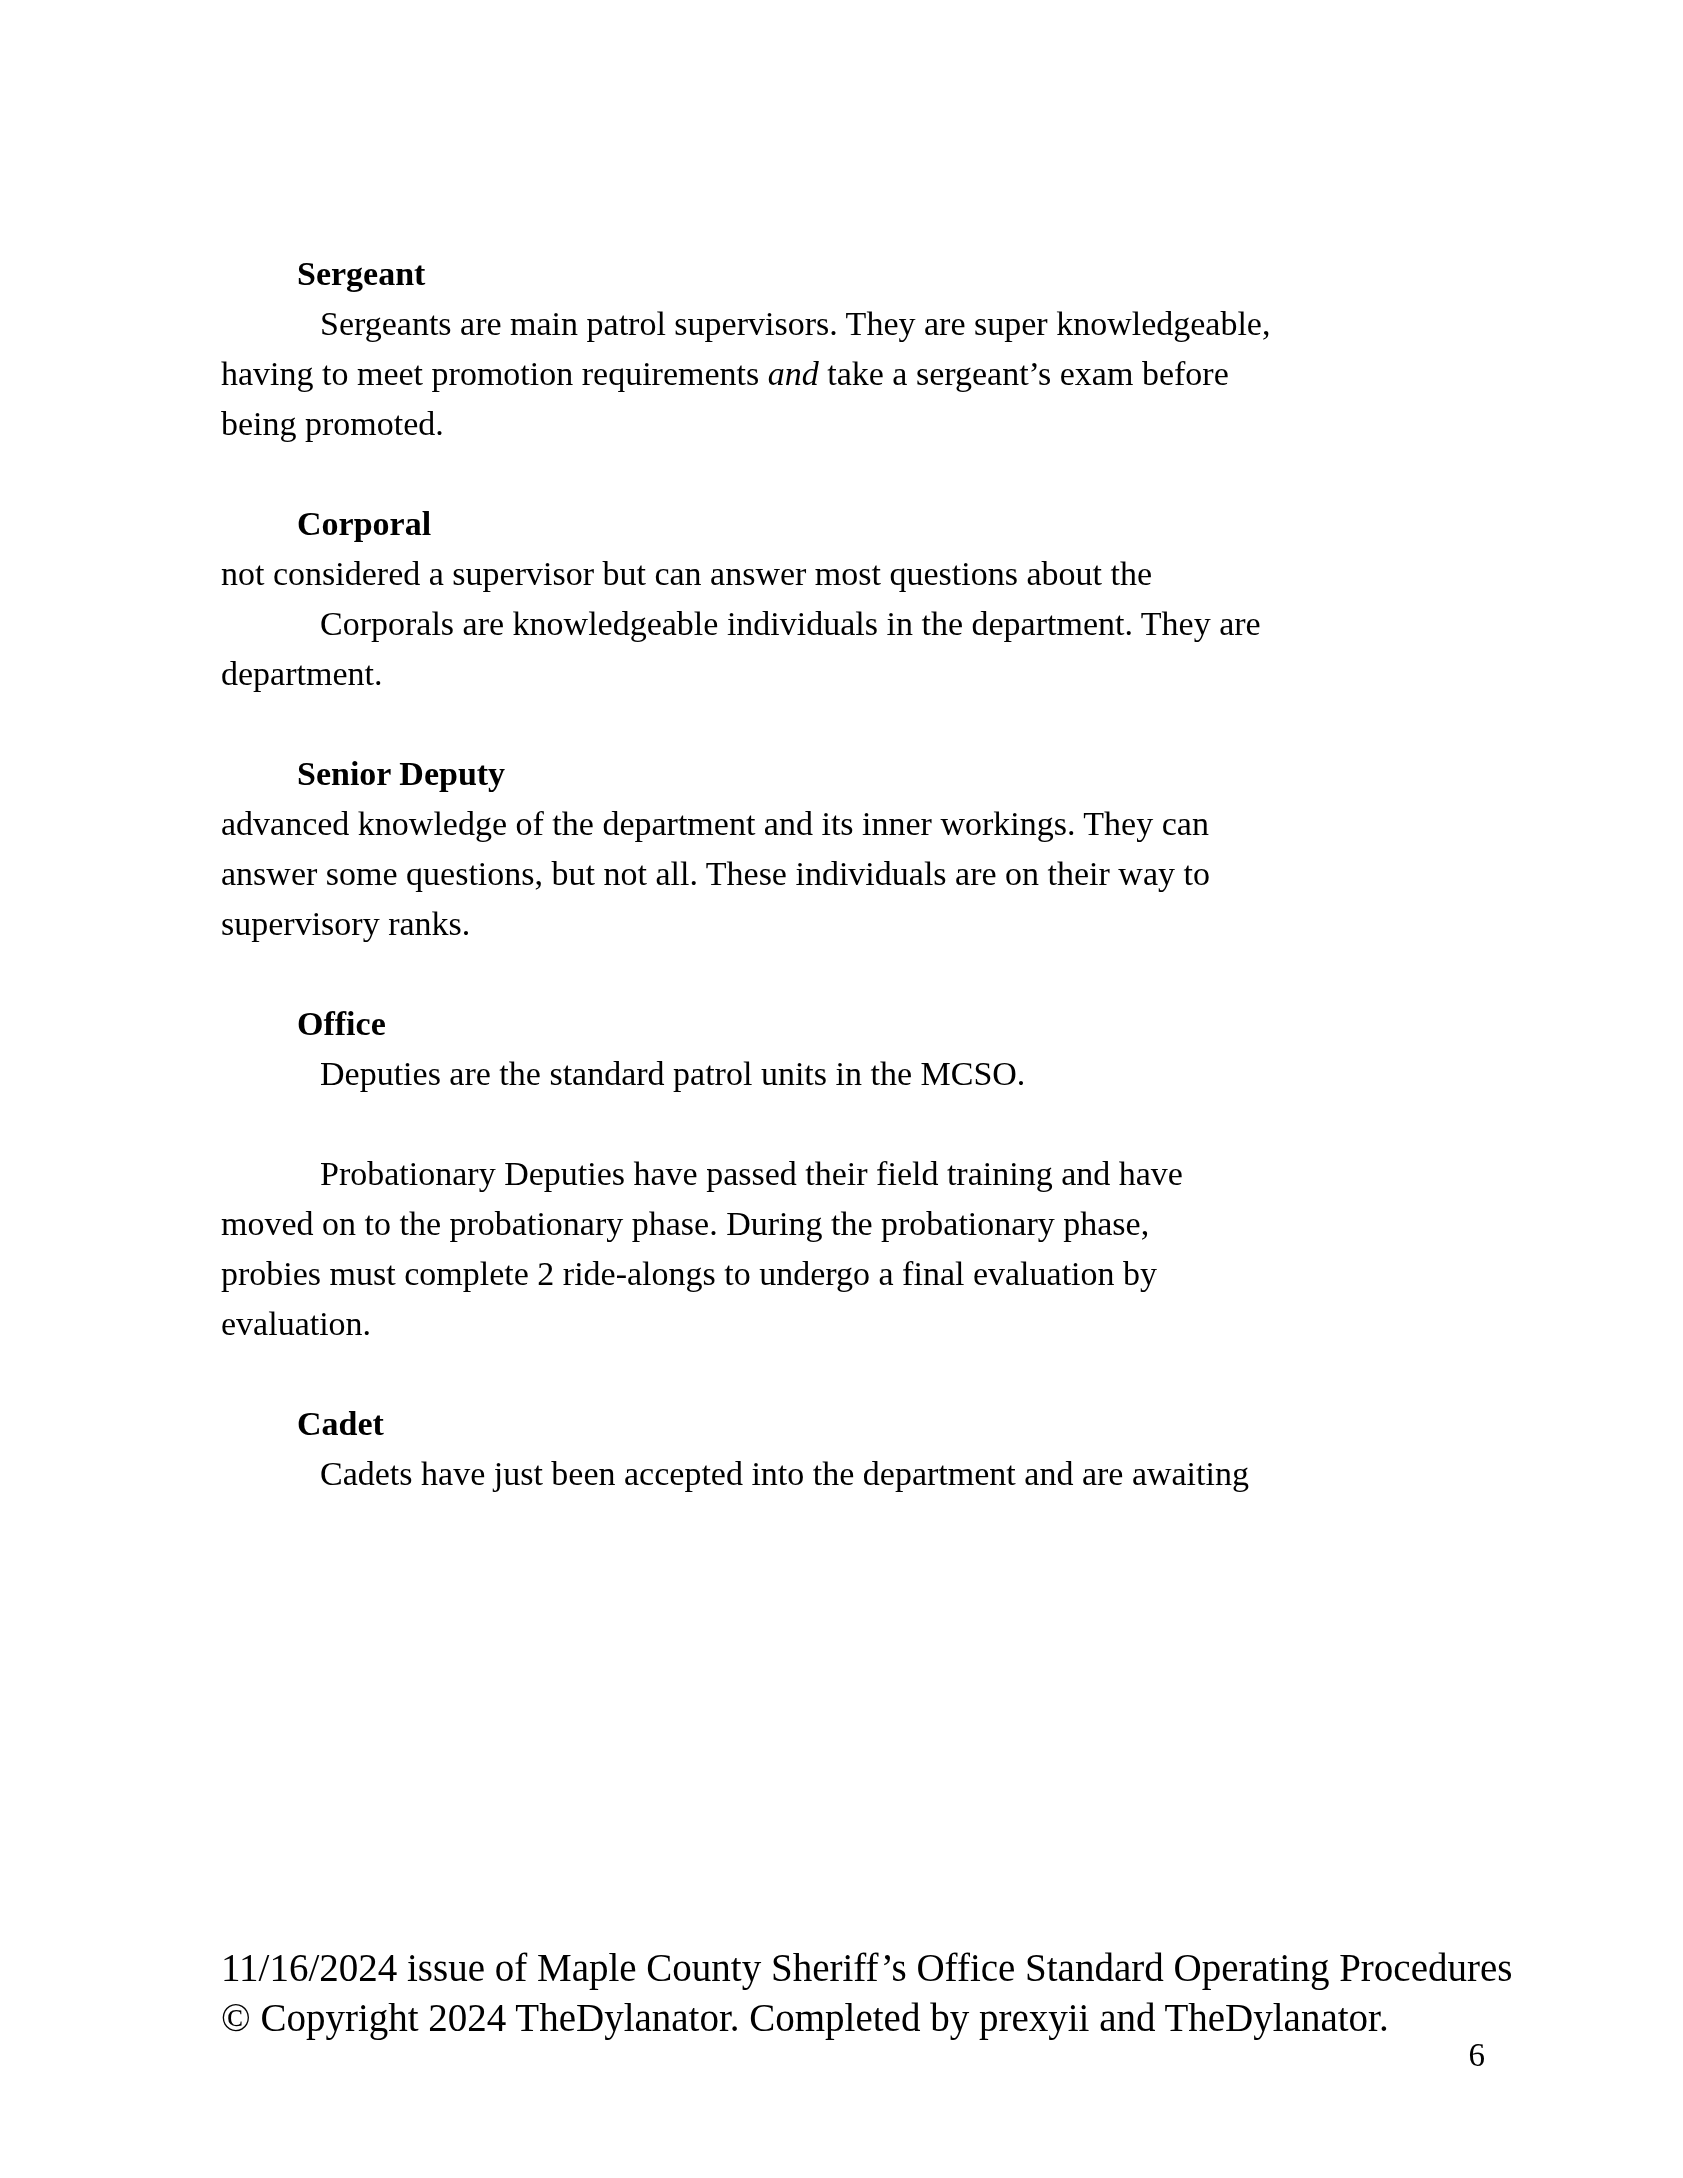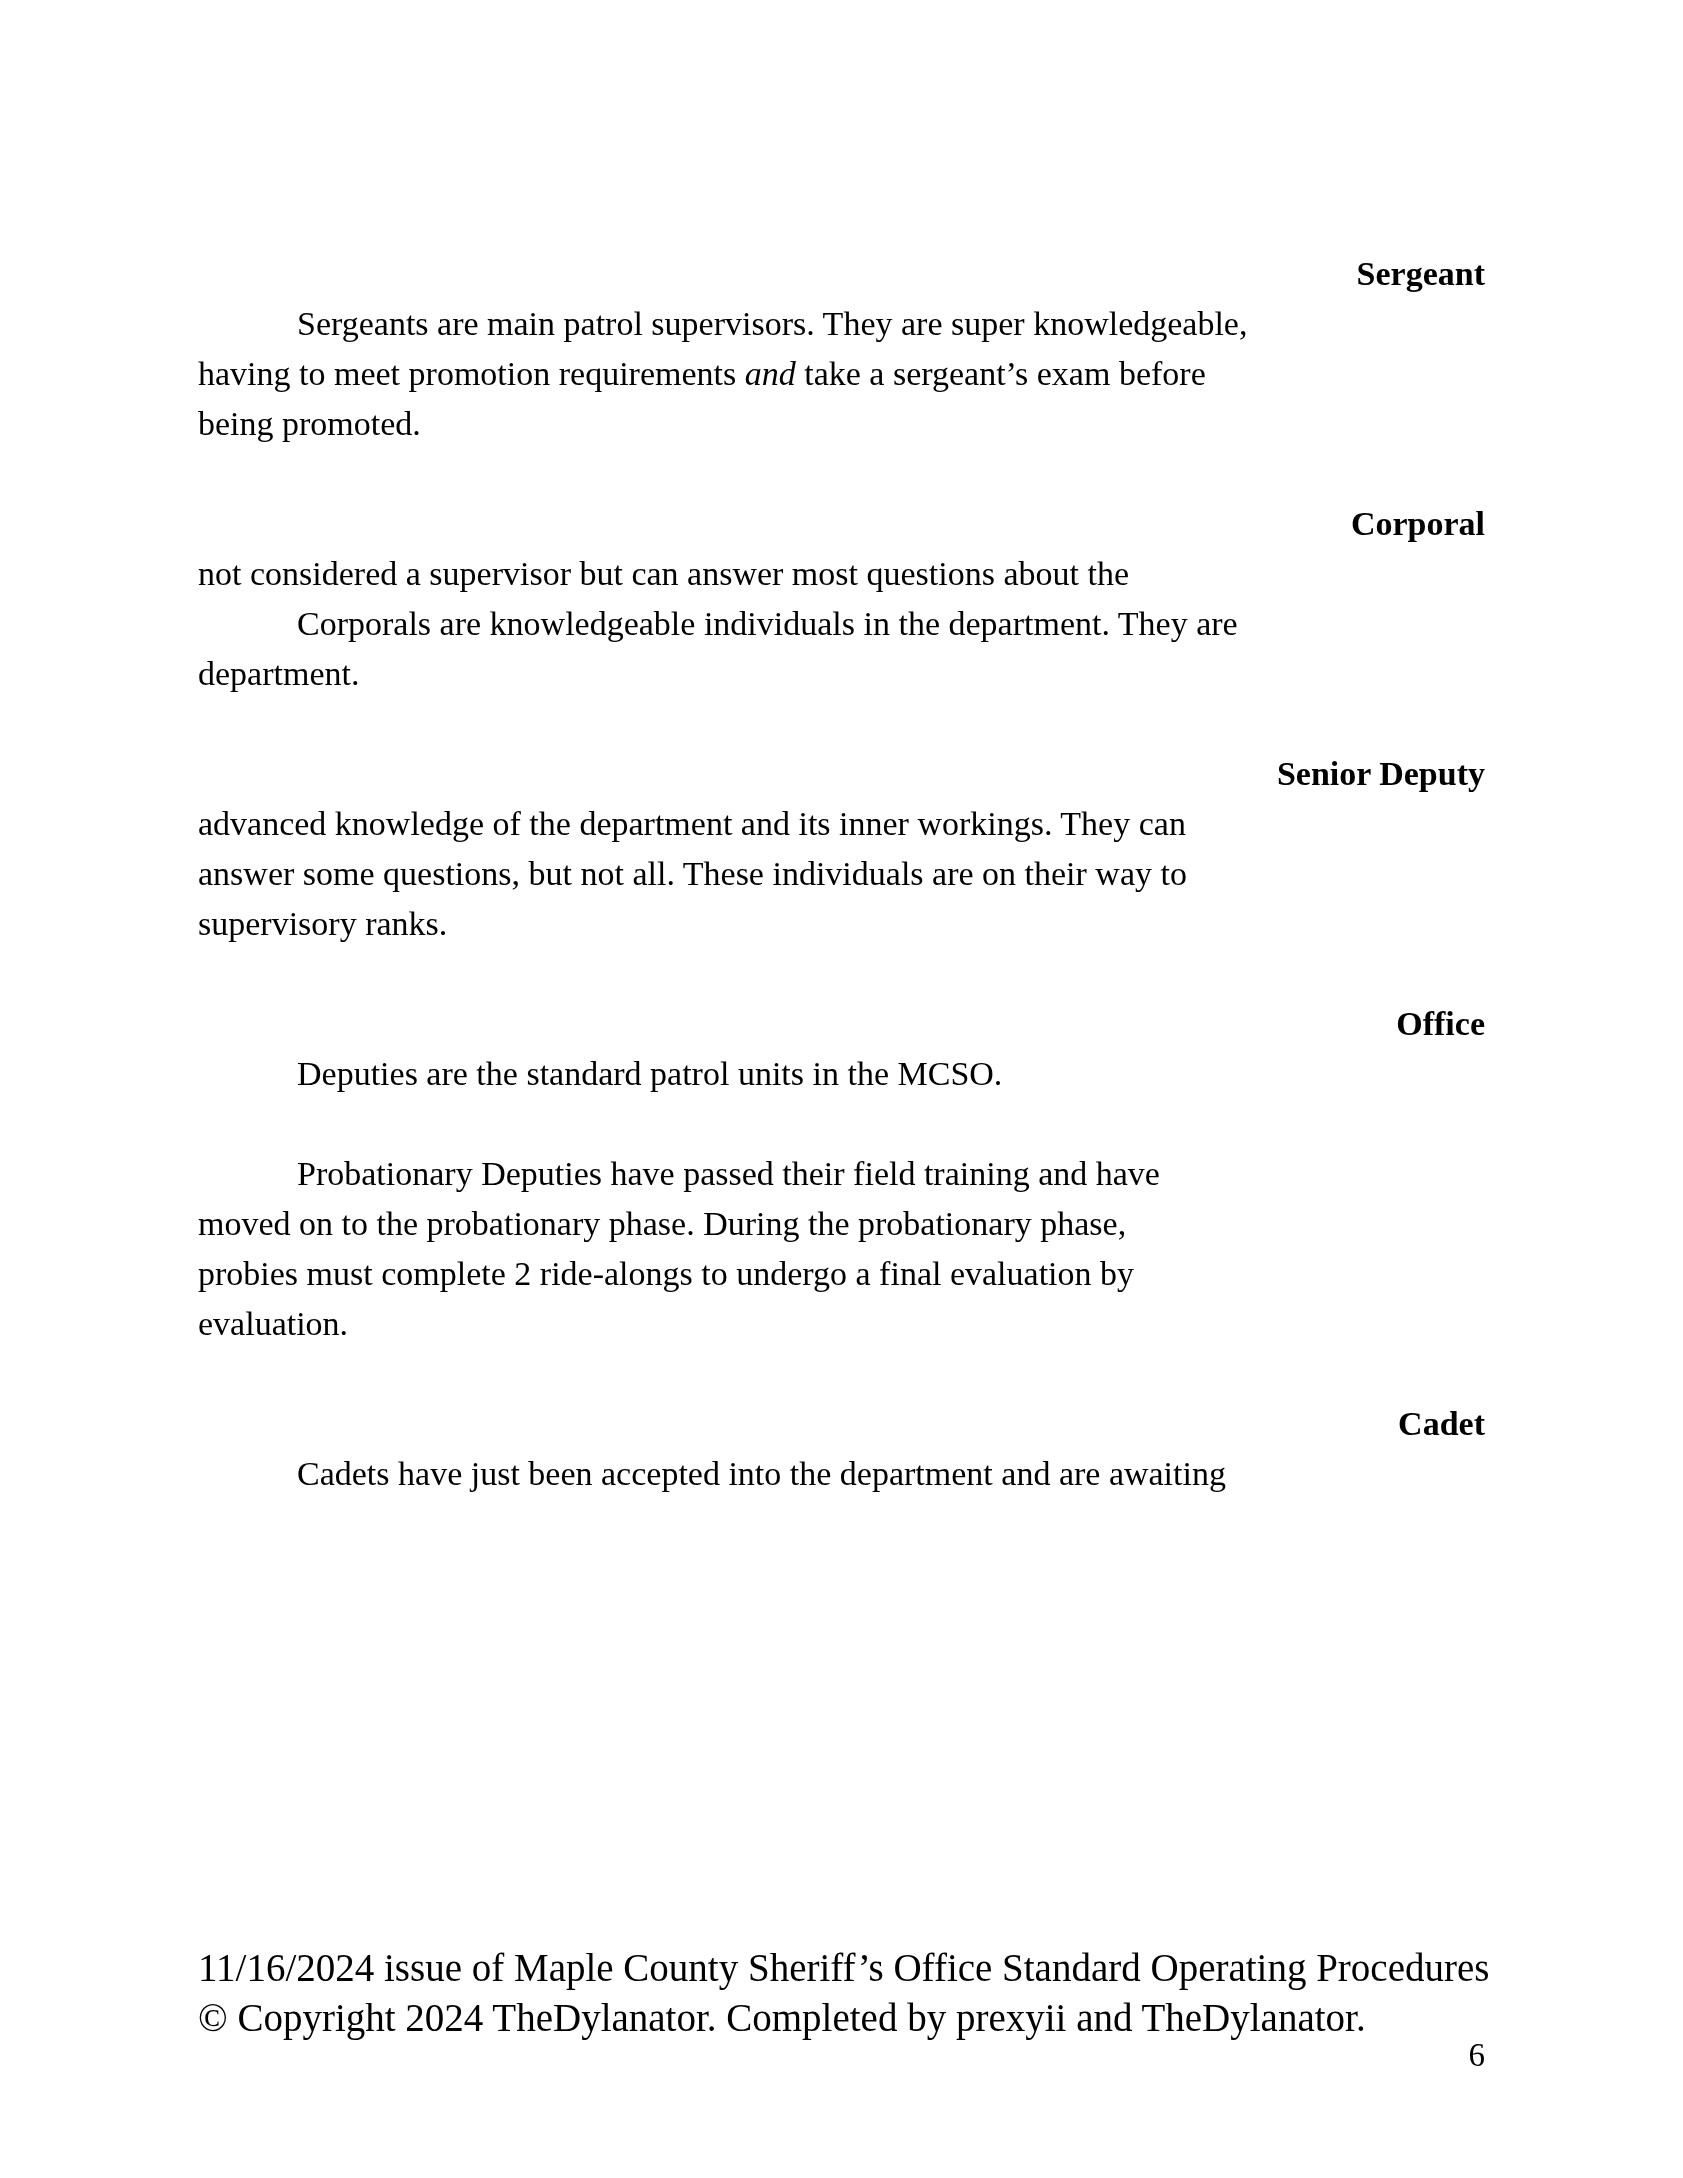--- a/index.html
+++ b/index.html
@@ -28,24 +28,24 @@
     font-size: 34px;
     line-height: 50px;
   }
   .section {
     margin: 0 0 50px 0;
   }
   .heading {
     font-weight: bold;
     text-indent: 99px;
     white-space: nowrap;
-    text-align: right;
   }
   .line {
     white-space: nowrap;
+    margin-left: 23px;
   }
   .line.first {
     text-indent: 99px;
   }
   em {
     font-style: italic;
     text-align: center;
   }
   .footer {
     position: absolute;

